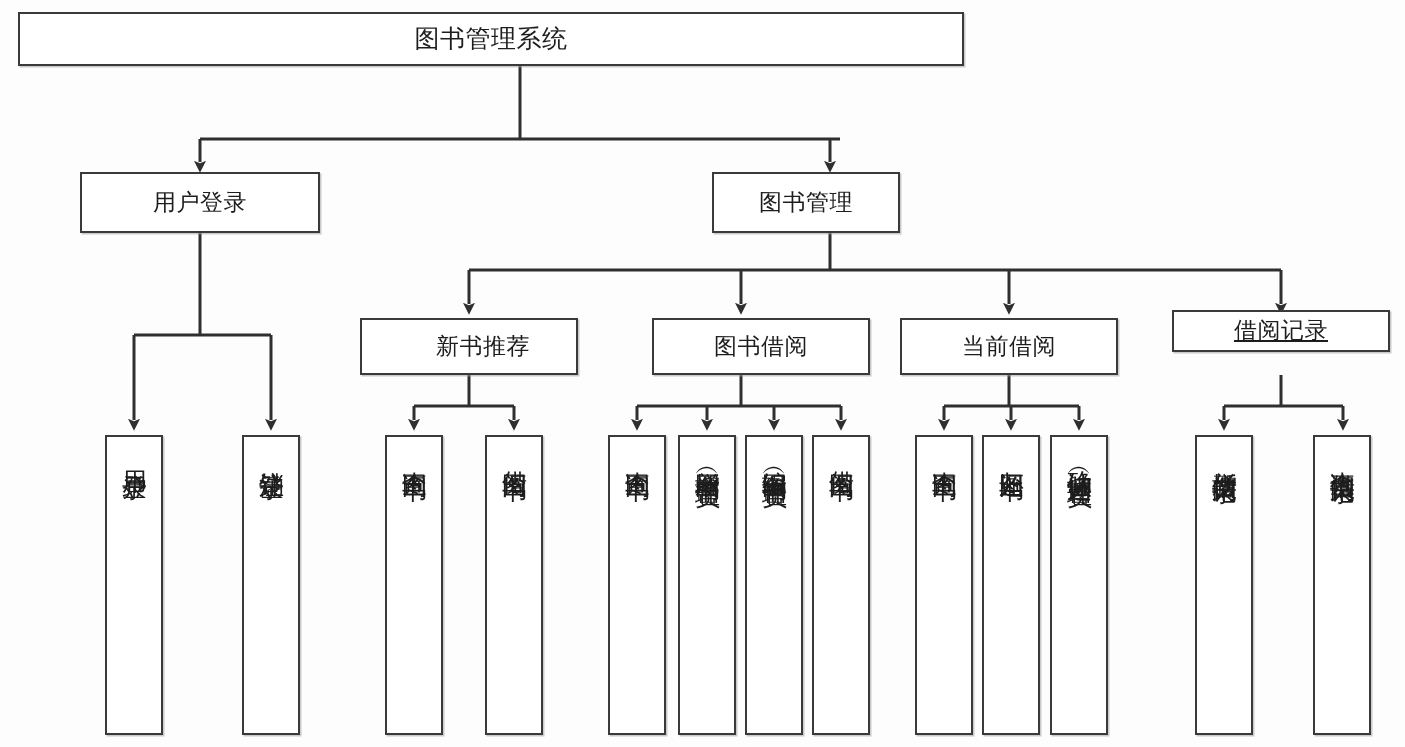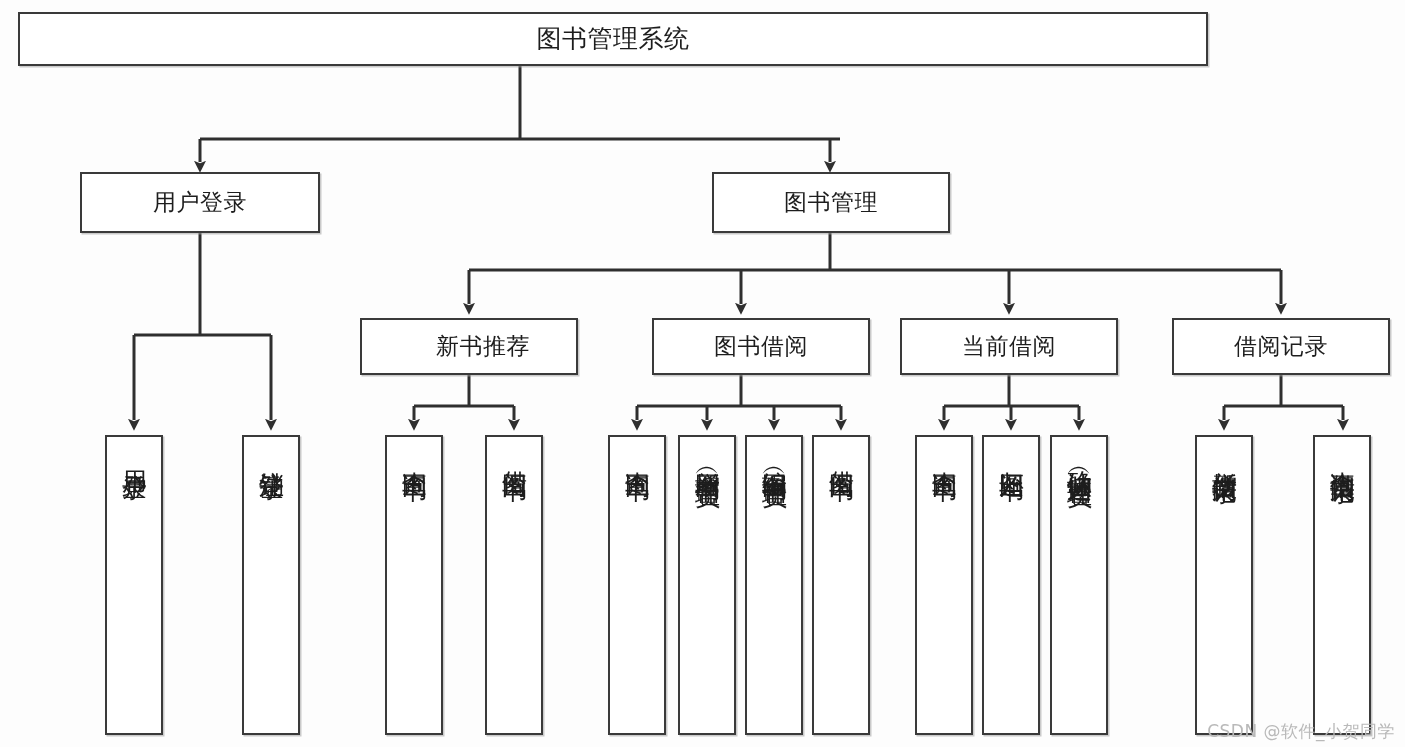--- a/index.html
+++ b/index.html
@@ -124,41 +124,41 @@
       <path d="M1011,406 L1011,420" marker-end="url(#arw)"></path>
       <path d="M1079,406 L1079,420" marker-end="url(#arw)"></path>
 
       <path d="M1281,375 L1281,406"></path>
       <path d="M1224,406 L1343,406"></path>
       <path d="M1224,406 L1224,420" marker-end="url(#arw)"></path>
       <path d="M1343,406 L1343,420" marker-end="url(#arw)"></path>
     </g>
   </svg>
 
-  <div class="node h" id="root-node" style="left:18px; top:12px; width:1190px; height:54px;">
+  <div class="node h" id="root-node" style="left:18px; top:12px; width:946px; height:54px;">
     <span class="lbl">图书管理系统</span>
   </div>
 
   <div class="node h" style="left:80px; top:172px; width:240px; height:61px;">
     <span class="lbl">用户登录</span>
   </div>
-  <div class="node h" style="left:712px; top:172px; width:238px; height:61px;">
+  <div class="node h" style="left:712px; top:172px; width:188px; height:61px;">
     <span class="lbl">图书管理</span>
   </div>
 
   <div class="node h" style="left:360px; top:318px; width:218px; height:57px;padding-left:28px;">
     <span class="lbl">新书推荐</span>
   </div>
   <div class="node h" style="left:632px; top:318px; width:218px; height:57px;margin-left:20px;">
     <span class="lbl">图书借阅</span>
   </div>
   <div class="node h" style="left:900px; top:318px; width:218px; height:57px;">
     <span class="lbl">当前借阅</span>
   </div>
-  <div class="node h" style="left:1172px; top:318px; width:218px; height:57px;">
+  <div class="node h" style="left:1172px; top:310px; width:218px; height:42px;text-decoration:underline;">
     <span class="lbl">借阅记录</span>
   </div>
 
   <div class="node v" style="left:105px; top:435px; width:58px; height:300px;">
     <span class="lbl">用户登录</span>
   </div>
   <div class="node v" style="left:242px; top:435px; width:58px; height:300px;">
     <span class="lbl">注销登录</span>
   </div>
 
@@ -192,15 +192,14 @@
     <span class="lbl">确认归还（管理员）</span>
   </div>
 
   <div class="node v" style="left:1195px; top:435px; width:58px; height:300px;">
     <span class="lbl">新增借阅记录</span>
   </div>
   <div class="node v" style="left:1313px; top:435px; width:58px; height:300px;">
     <span class="lbl">查询借阅记录</span>
   </div>
 
-  <div class="watermark">CSDN @软件_小贺同学</div>
 
 </div>
 
 </body></html>

